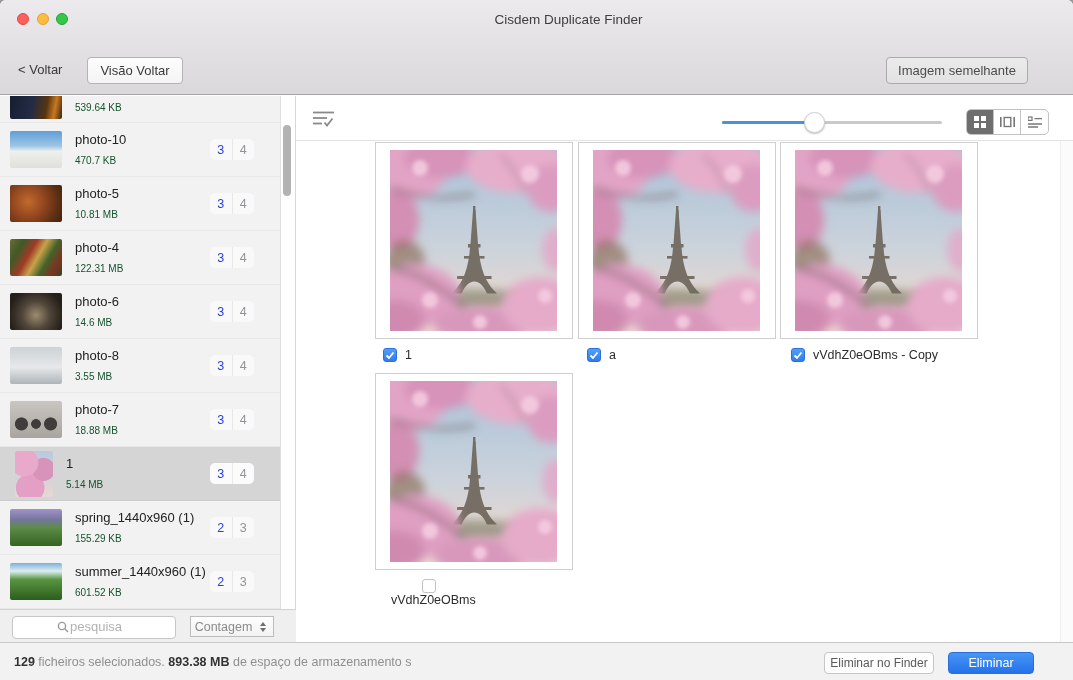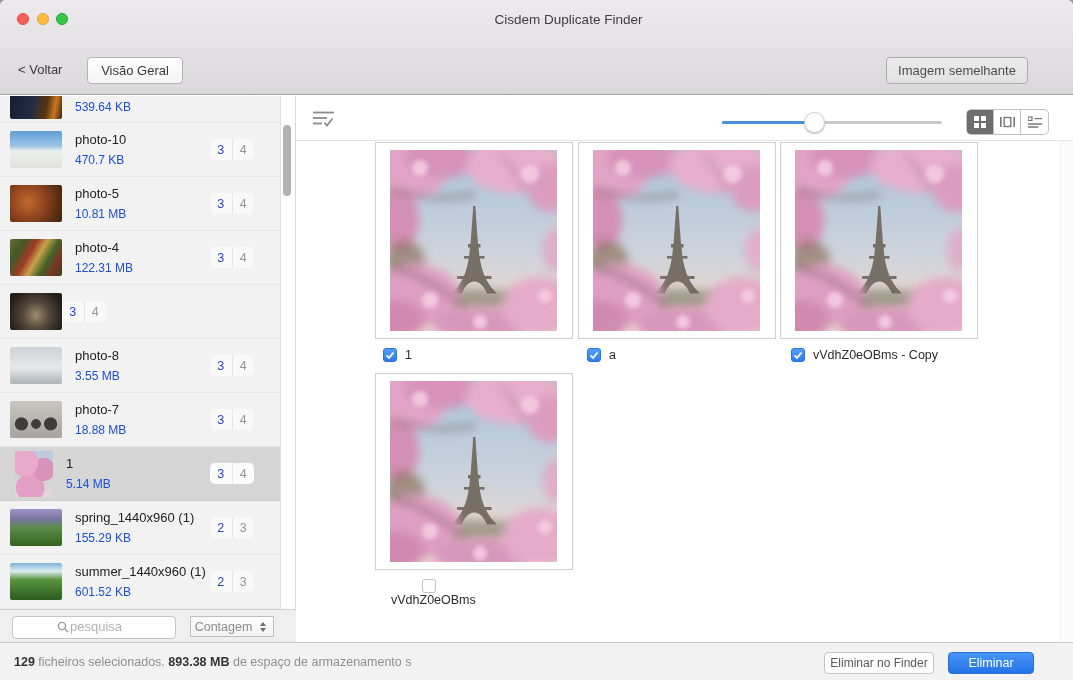--- a/index.html
+++ b/index.html
@@ -26,21 +26,21 @@
 
   
   .sidebar{position:absolute;left:0;top:96px;width:296px;height:546px;background:#fff;border-right:1px solid #d8d8d8;}
   .side-list{position:absolute;left:0;top:0;width:281px;height:513px;background:#f2f2f2;border-right:1px solid #e0e0e0;overflow:hidden;}
   .srow{position:relative;height:54px;display:flex;align-items:center;border-bottom:1px solid rgba(0,0,0,0.04);}
   .srow.sel{background:#d5d5d5;}
   .thumb{width:52px;height:37px;margin-left:10px;border-radius:2px;flex:0 0 auto;}
   .thumb.portrait{width:38px;height:46px;margin-left:15px;}
   .meta{flex:1;margin-left:13px;overflow:hidden;}
   .fname{font-size:13px;color:#222;line-height:17px;white-space:nowrap;}
-  .fsize{font-size:12px;color:#1d4ed8;line-height:17px;margin-top:4px;white-space:nowrap;}
+  .fsize{font-size:10px;color:#14532d;line-height:17px;margin-top:4px;white-space:nowrap;}
   .badge{width:44px;height:21px;margin-right:26px;flex:0 0 auto;display:flex;border-radius:5px;background:rgba(255,255,255,0.55);overflow:hidden;}
   .srow.sel .badge{background:#fbfbfb;}
   .badge span{flex:1;display:flex;align-items:center;justify-content:center;font-size:12.5px;}
   .b-dup{color:#2b3fd0;border-right:1px solid rgba(0,0,0,0.07);}
   .b-tot{color:#92929a;}
   .srow.partial{height:27px;overflow:hidden;align-items:flex-start;}
   .srow.partial .thumb{margin-top:-14px;}
   .srow.partial .fsize{margin-top:3px;}
   .side-scroll{position:absolute;left:283px;top:29px;width:8px;height:71px;border-radius:4px;background:#b3b3b3;}
   .side-controls{position:absolute;left:0;bottom:0;width:296px;height:33px;background:#efefef;border-top:1px solid #d2d2d2;}
@@ -153,21 +153,21 @@
 </svg>
 
 <div class="window">
 
   <div class="header">
     <span class="traffic tl-red"></span>
     <span class="traffic tl-yellow"></span>
     <span class="traffic tl-green"></span>
     <div class="win-title">Cisdem Duplicate Finder</div>
     <div class="back-btn">&lt; Voltar</div>
-    <div class="btn-plain overview-btn">Visão Geral</div>
+    <div class="btn-plain overview-btn">Visão Voltar</div>
     <div class="btn-plain similar-btn">Imagem semelhante</div>
   </div>
 
   <div class="sidebar">
     <div class="side-list">
         <div class="srow partial">
           <div class="thumb t-night"></div>
           <div class="meta">
             <div class="fsize">539.64 KB</div>
           </div>
@@ -200,20 +200,24 @@
             <div class="fname">photo-4</div>
             <div class="fsize">122.31 MB</div>
           </div>
           <div class="badge">
             <span class="b-dup">3</span>
             <span class="b-tot">4</span>
           </div>
         </div>
         <div class="srow">
           <div class="thumb t-tunnel"></div>
+          <div class="meta">
+            <div class="fname">photo-6</div>
+            <div class="fsize">14.6 MB</div>
+          </div>
           <div class="badge">
             <span class="b-dup">3</span>
             <span class="b-tot">4</span>
           </div>
         </div>
         <div class="srow">
           <div class="thumb t-church"></div>
           <div class="meta">
             <div class="fname">photo-8</div>
             <div class="fsize">3.55 MB</div>

